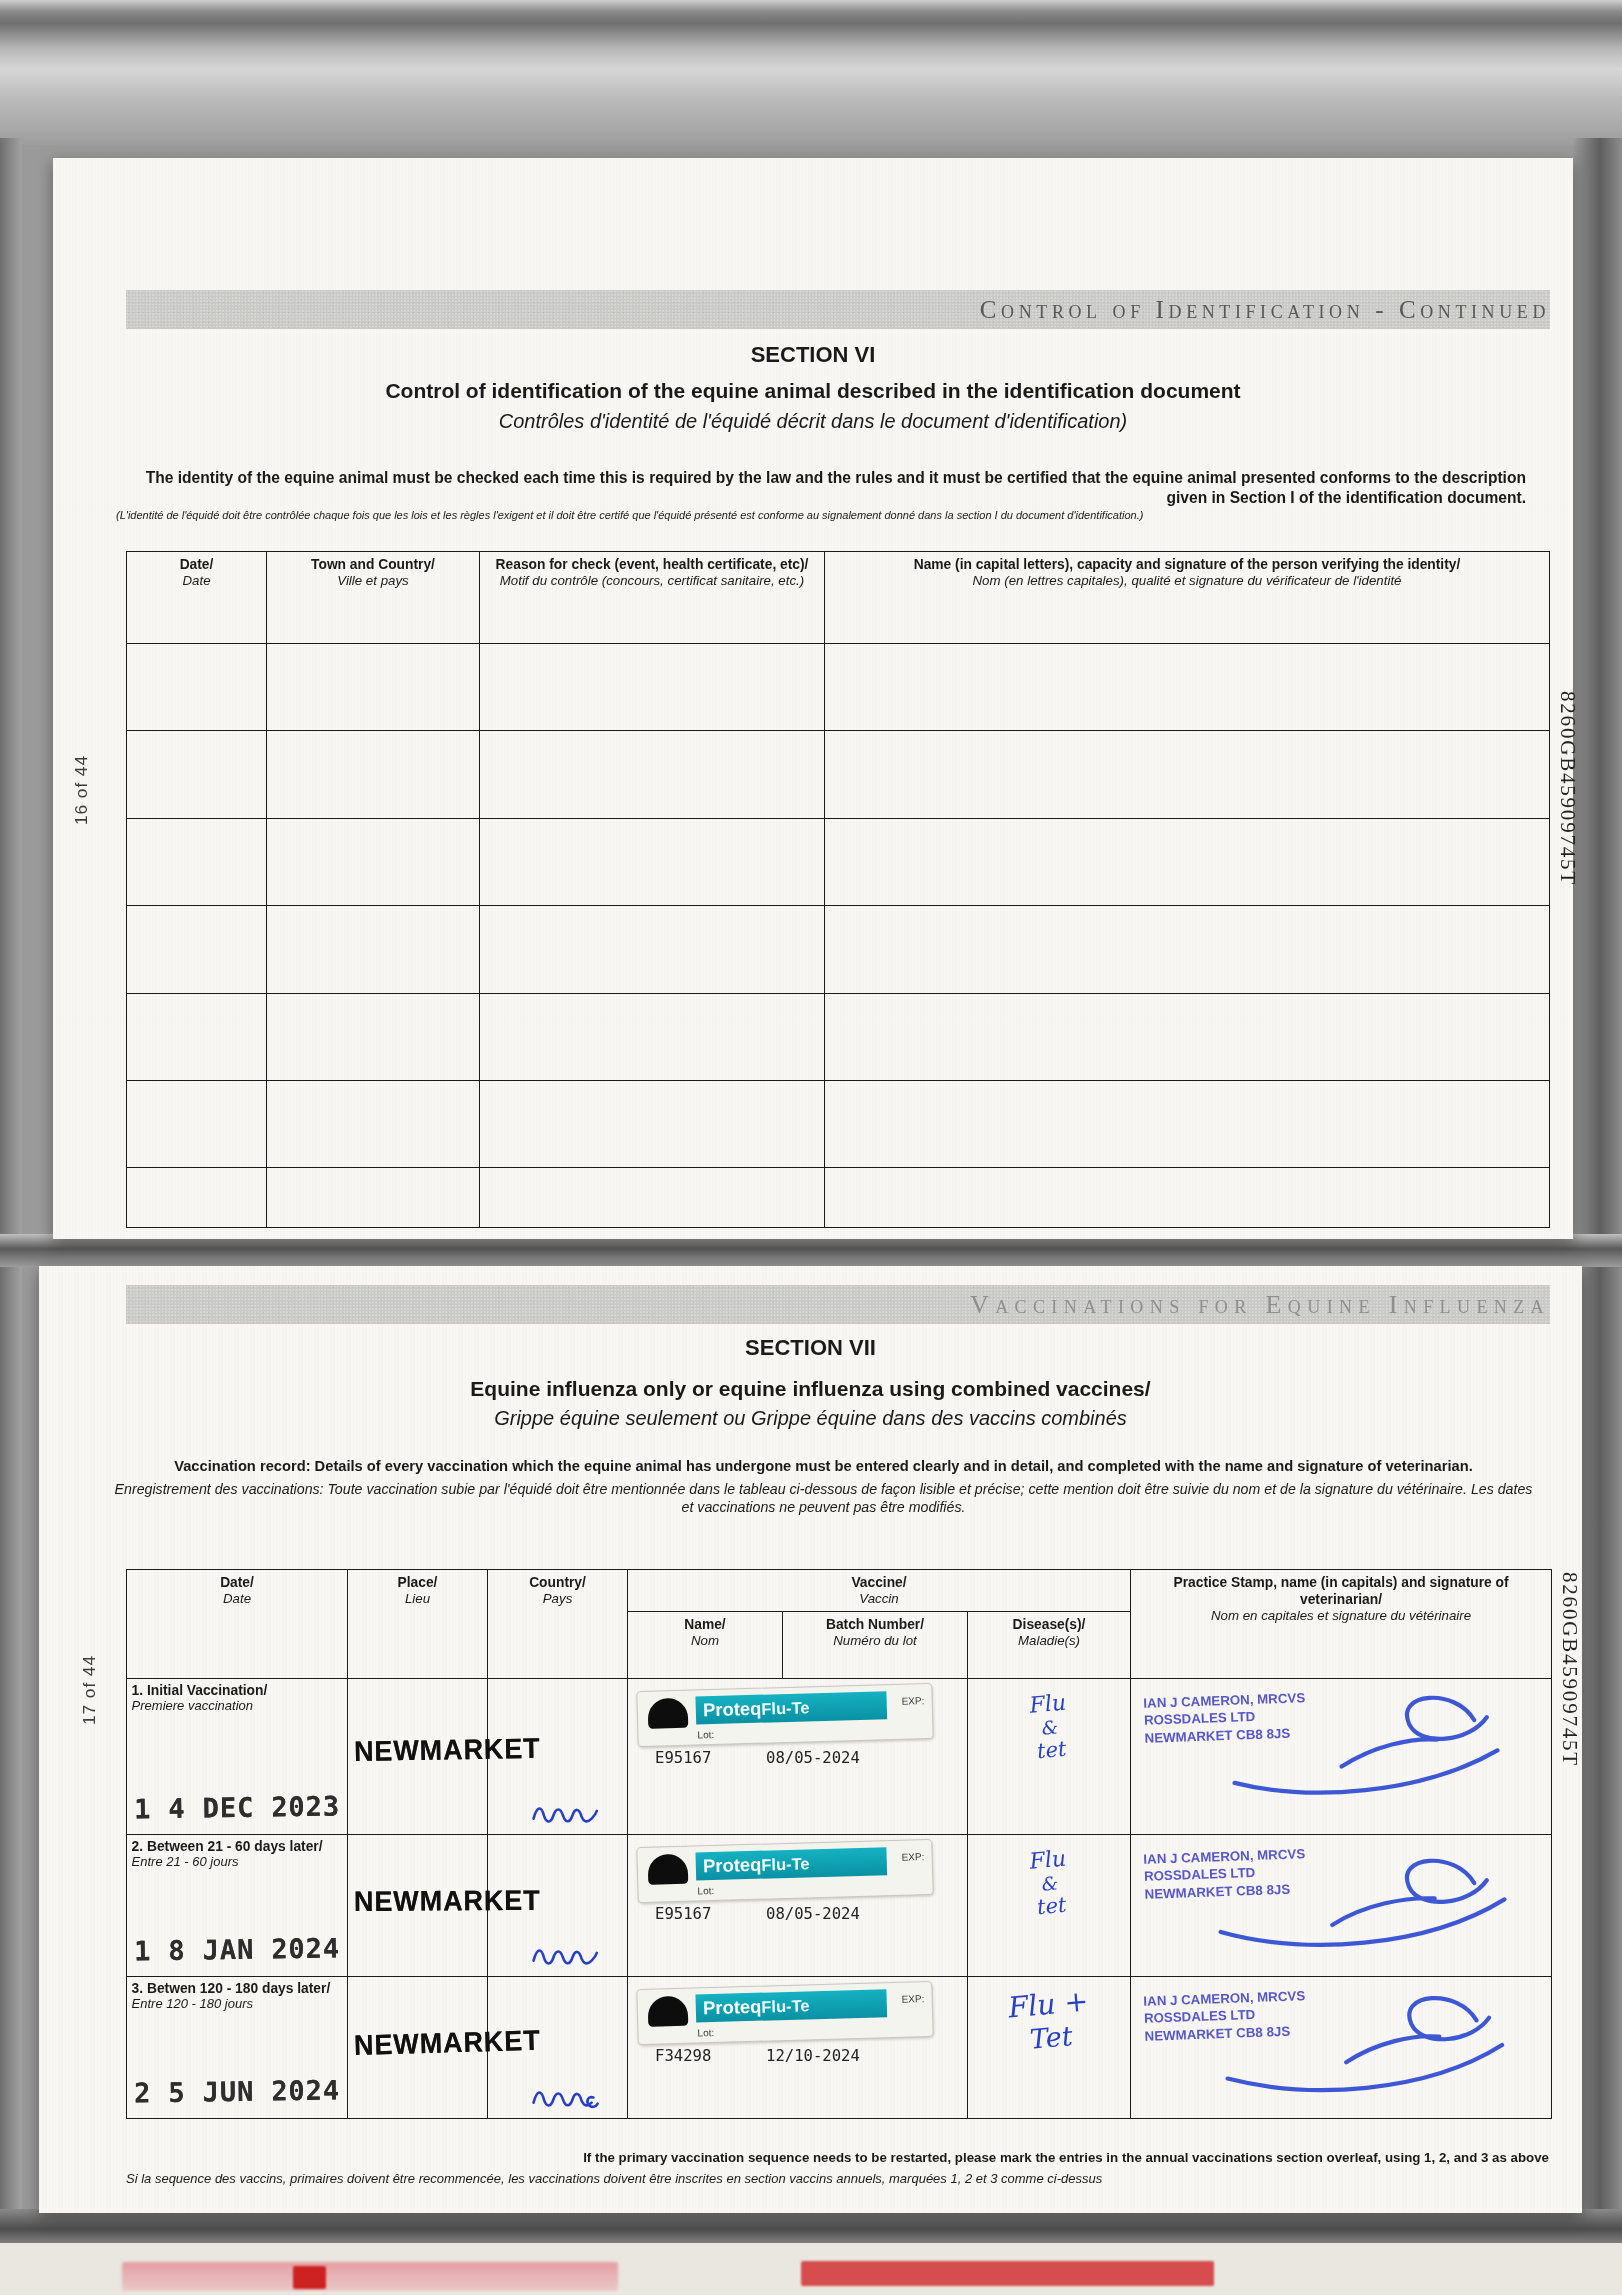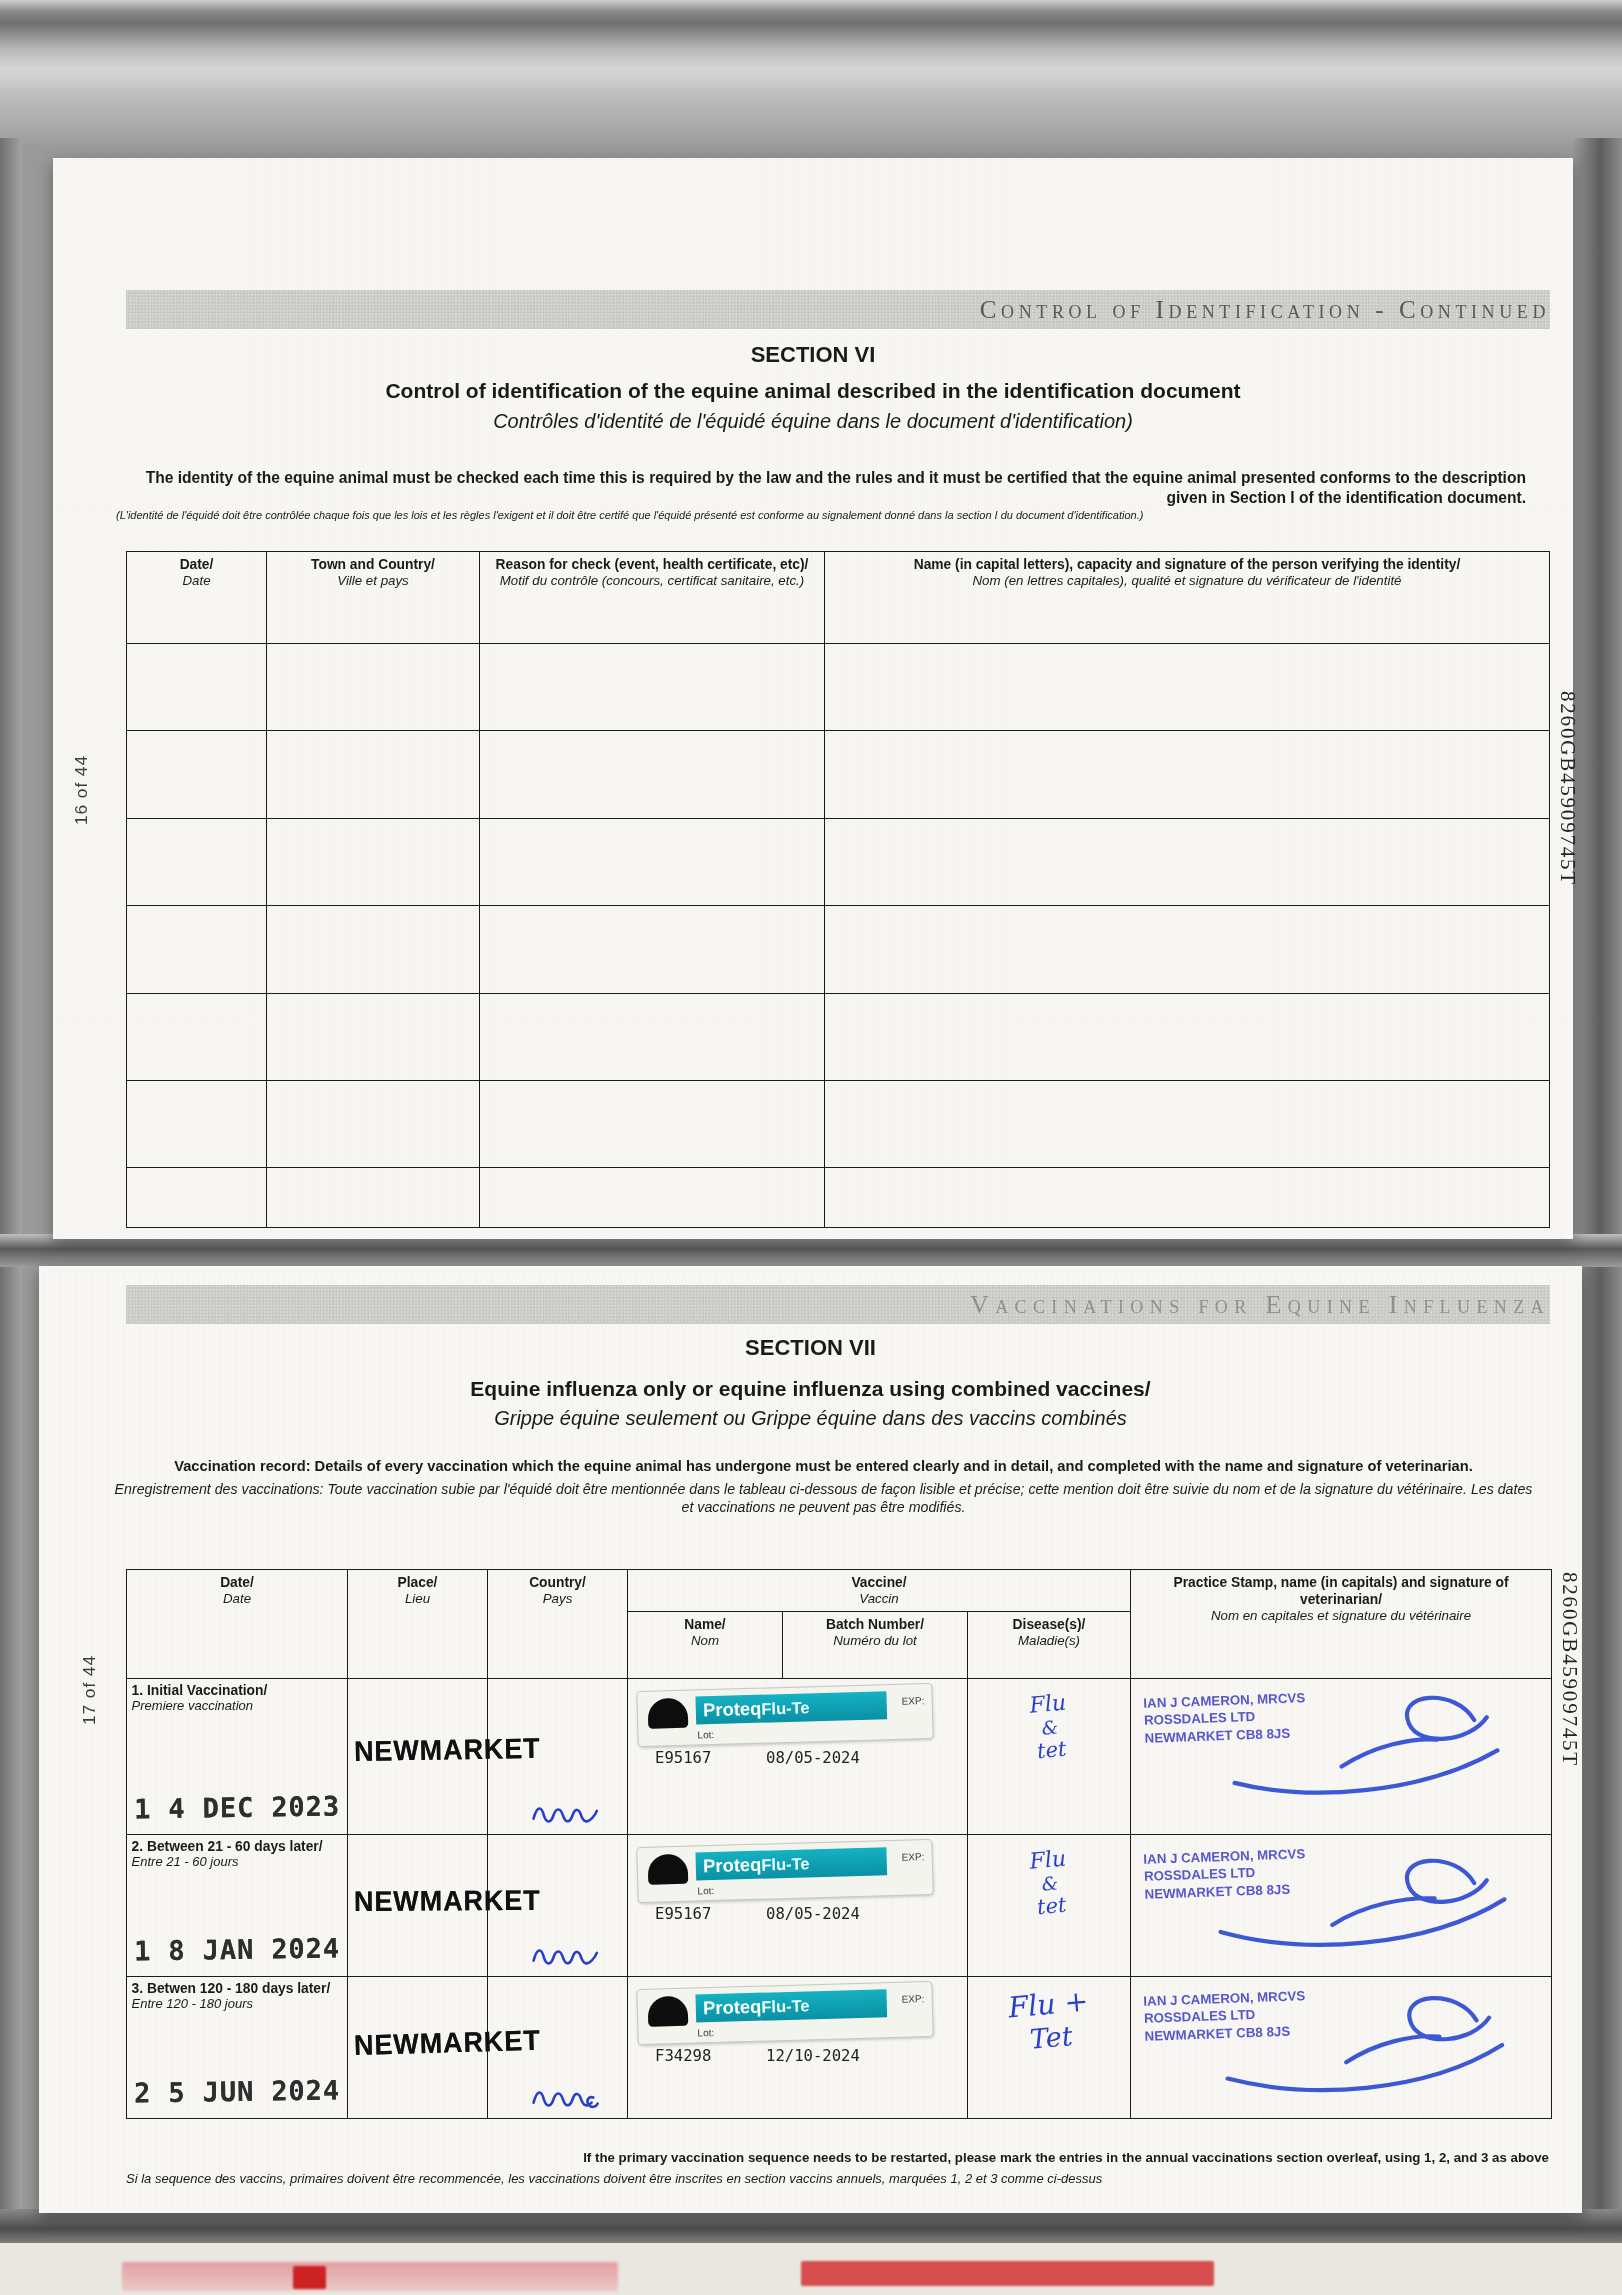--- a/index.html
+++ b/index.html
@@ -205,21 +205,21 @@
 <div class="scan-bottom-strip">
   <div class="frag-a"></div>
   <div class="frag-b"></div>
   <div class="frag-c"></div>
 </div>
 
 <section class="page page1">
   <div class="band p1-band">Control of Identification - Continued</div>
   <div class="center-line sec-title p1-sec">SECTION VI</div>
   <div class="center-line title-en p1-ten">Control of identification of the equine animal described in the identification document</div>
-  <div class="center-line title-fr p1-tfr">Contrôles d'identité de l'équidé équine dans le document d'identification)</div>
+  <div class="center-line title-fr p1-tfr">Contrôles d'identité de l'équidé décrit dans le document d'identification)</div>
   <p class="p1-intro-en">The identity of the equine animal must be checked each time this is required by the law and the rules and it must be certified that the equine animal presented conforms to the description given in Section I of the identification document.</p>
   <p class="p1-intro-fr">(L'identité de l'équidé doit être contrôlée chaque fois que les lois et les règles l'exigent et il doit être certifé que l'équidé présenté est conforme au signalement donné dans la section I du document d'identification.)</p>
 
   <table class="t1">
     <colgroup>
       <col style="width:140px">
         <col style="width:213px">
         <col style="width:345px">
         <col style="width:725px">
     </colgroup>

